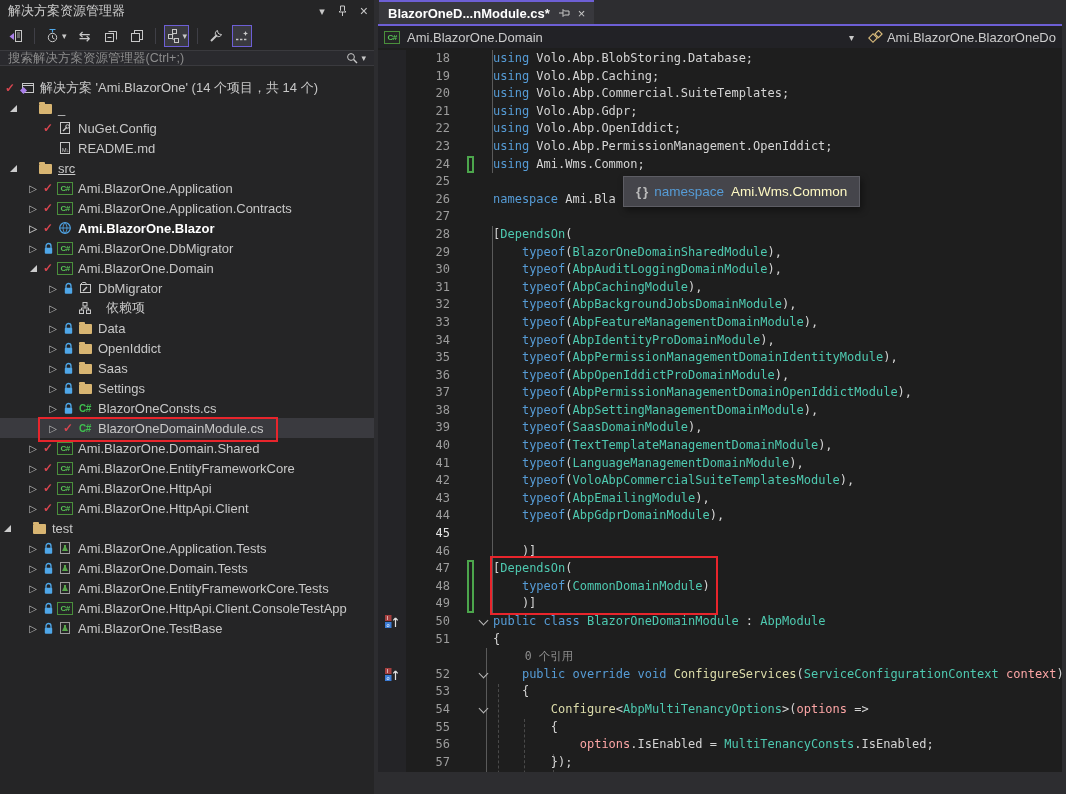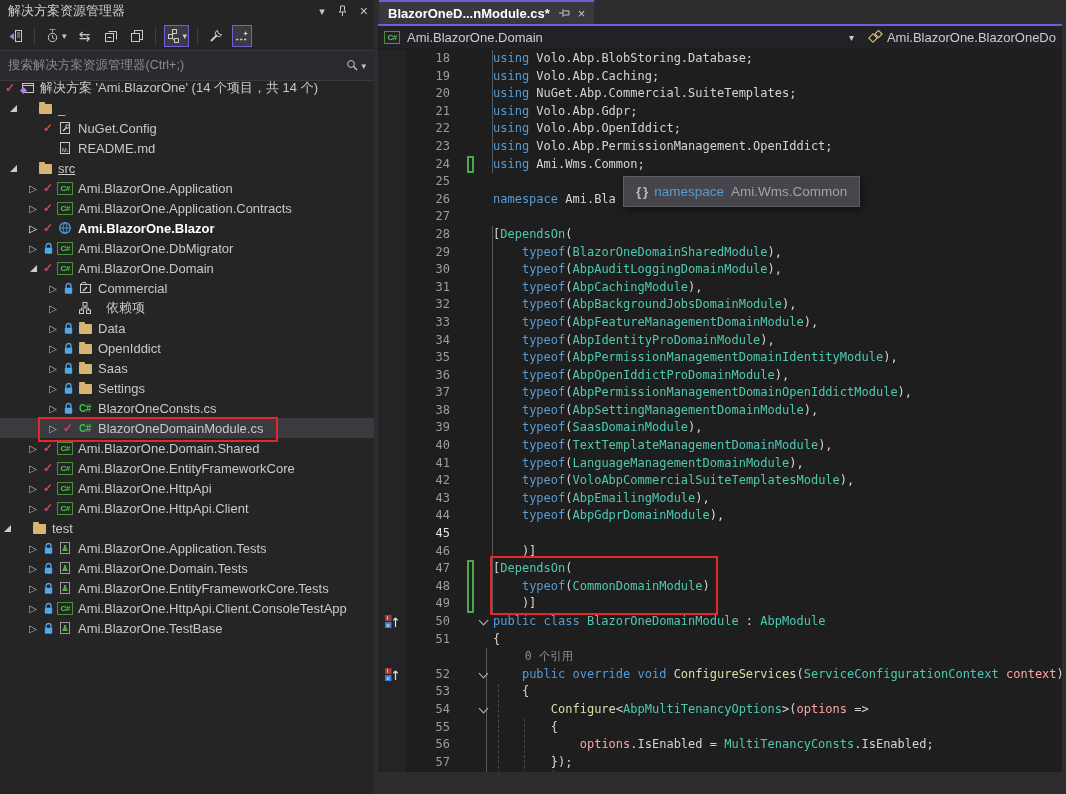--- a/index.html
+++ b/index.html
@@ -13,21 +13,21 @@
   .se-title-text { flex:1; white-space:nowrap; overflow:hidden; }
   .se-title-btns { display:flex; align-items:center; gap:12px; color:#C8C8C8; }
   .se-title-btns .tbtn { cursor:default; font-size:11px; line-height:1; }
   .se-toolbar { height:28px; display:flex; align-items:center; gap:6px; padding:0 6px; }
   .tb { display:inline-flex; align-items:center; justify-content:center; min-width:20px; height:22px;
         border:1px solid transparent; padding:0 1px; }
   .tb.active { border-color:#6D5FD5; background:#3A3A40; }
   .tb .dd { font-size:9px; color:#C8C8C8; margin-left:1px; }
   .sep { width:1px; height:16px; background:#3F3F46; margin:0 2px; }
   .uc { color:#C8C8C8; font-size:14px; line-height:1; }
-  .se-search { height:31px; background:#2A2A2E; border-top:1px solid #3A3A3E; border-bottom:1px solid #3A3A3E;
+  .se-search { height:16px; background:#2A2A2E; border-top:1px solid #3A3A3E; border-bottom:1px solid #3A3A3E;
         display:flex; align-items:center; padding:0 8px; }
   .se-search-text { flex:1; font-size:12.5px; color:#8C8C8C; white-space:nowrap; overflow:hidden; }
   .se-search-icons { display:flex; align-items:center; gap:2px; }
   .se-tree { position:absolute; top:72px; left:0; right:0; bottom:0; overflow:hidden; padding-top:6px; }
   .trow { height:20px; display:flex; align-items:center; font-size:13px; color:#C8C8C8; white-space:nowrap; }
   .trow.sel { background:#3A3A3F; }
   .trow.bold { color:#FFFFFF; font-weight:bold; }
   .cell-arrow { width:14px; display:inline-flex; justify-content:center; flex:none; }
   .cell-status { width:16px; display:inline-flex; justify-content:center; flex:none; }
   .cell-icon { width:18px; display:inline-flex; justify-content:center; flex:none; }
@@ -78,21 +78,21 @@
         transform:rotate(-45deg); margin-top:4px; }
   .guide { position:absolute; width:0; border-left:1px dashed #4A4A4A; z-index:0; pointer-events:none; }
   .gsolid { position:absolute; width:0; border-left:1px solid #5A5A5A; z-index:0; pointer-events:none; }
   .code-annotation { position:absolute; left:112px; top:556px; width:228px; height:59px;
         border:2px solid #E8252C; pointer-events:none; z-index:8; }
   .tooltip { position:absolute; left:245px; top:176px; height:31px; background:#45454B; border:1px solid #5D5D64;
         box-shadow:2px 3px 7px rgba(0,0,0,0.45); display:flex; align-items:center; gap:7px; padding:0 12px;
         font-size:13.5px; z-index:10; white-space:nowrap; }
   .tt-glyph { color:#BBBBBB; font-weight:bold; letter-spacing:-1px; }
   .tt-k { color:#569CD6; }
-  .tt-n { color:#a3a3a3; }
+  .tt-n { color:#fef9c3; }
   svg { display:block; }
 </style>
 </head>
 <body>
 
 <div class="app">
 
   <aside class="sidebar">
     <div class="se-title">
       <span class="se-title-text">解决方案资源管理器</span>
@@ -311,21 +311,21 @@
               <rect x="1.8" y="5.8" width="7.4" height="6" fill="#4FA7E8" rx="1"></rect>
             </svg>
           </span>
           <span class="cell-icon">
             <svg width="14" height="14" viewBox="0 0 14 14">
               <rect x="2.5" y="3.5" width="10" height="8" fill="none" stroke="#C8C8C8"></rect>
               <path d="M2.5 3.5l2-2h3l1 2" fill="none" stroke="#C8C8C8"></path>
               <path d="M5 10l4-4" stroke="#C8C8C8" stroke-width="1.5"></path>
             </svg>
           </span>
-          <span style="margin-left: 4px;">Commercial</span>
+          <span style="margin-left: 4px;">DbMigrator</span>
         </div>
         <div class="trow" style="padding-left: 46px;">
           <span class="cell-arrow">
             <span class="arr-col">▷</span>
           </span>
           <span class="cell-status"></span>
           <span class="cell-icon">
             <svg width="14" height="14" viewBox="0 0 14 14">
               <rect x="5" y="1.5" width="4" height="3.5" fill="none" stroke="#C8C8C8"></rect>
               <rect x="1.5" y="9" width="4" height="3.5" fill="none" stroke="#C8C8C8"></rect>
@@ -621,21 +621,21 @@
           <span class="cn">19</span>
           <span class="cchg"></span>
           <span class="cfold"></span>
           <span class="ccode"><span class="k">using </span><span class="p">Volo.Abp.Caching;</span></span>
         </div>
         <div class="crow">
           <span class="cg"></span>
           <span class="cn">20</span>
           <span class="cchg"></span>
           <span class="cfold"></span>
-          <span class="ccode"><span class="k">using </span><span class="p">NuGet.Abp.Commercial.SuiteTemplates;</span></span>
+          <span class="ccode"><span class="k">using </span><span class="p">Volo.Abp.Commercial.SuiteTemplates;</span></span>
         </div>
         <div class="crow">
           <span class="cg"></span>
           <span class="cn">21</span>
           <span class="cchg"></span>
           <span class="cfold"></span>
           <span class="ccode"><span class="k">using </span><span class="p">Volo.Abp.Gdpr;</span></span>
         </div>
         <div class="crow">
           <span class="cg"></span>

